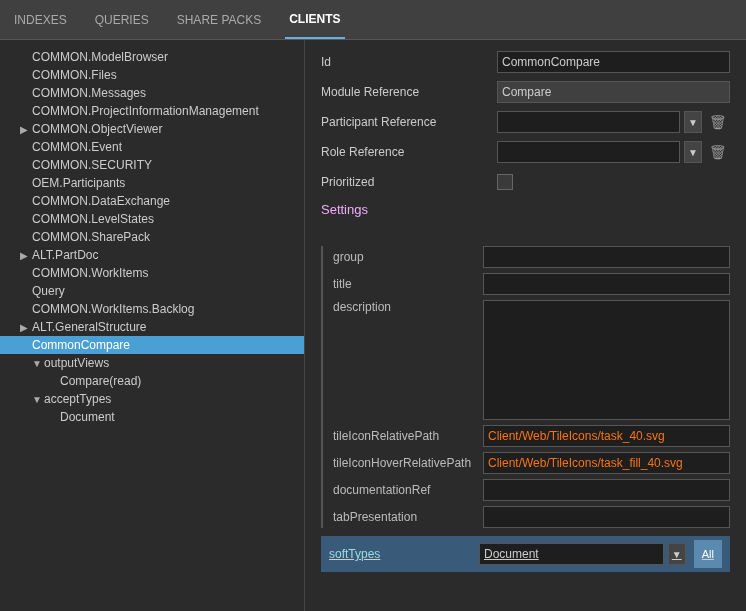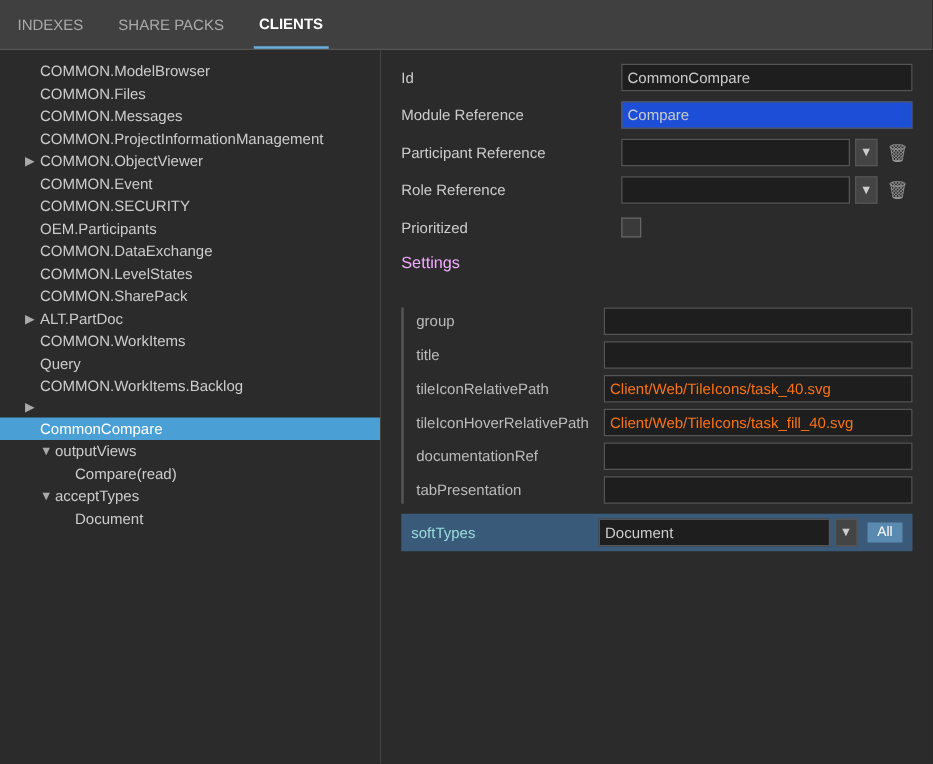--- a/index.html
+++ b/index.html
@@ -104,21 +104,21 @@
       background: #1e1e1e;
       border: 1px solid #555;
       color: #ccc;
       font-size: 12px;
       padding: 0 4px;
       outline: none;
     }
     .field-input-readonly {
       flex: 1;
       height: 22px;
-      background: #1d4ed8;
+      background: #404040;
       border: 1px solid #555;
       color: #ccc;
       font-size: 12px;
       padding: 0 4px;
       display: flex;
       align-items: center;
     }
     .field-select-wrap {
       flex: 1;
       display: flex;
@@ -217,20 +217,21 @@
     }
     .settings-field-row.top-align { align-items: flex-start; }
 
     
     .soft-types-row {
       display: flex;
       align-items: center;
       margin-top: 8px;
       background: #3a5a7a;
       padding: 4px 8px;
+      text-decoration: underline;
     }
     .soft-types-label {
       color: #9dd;
       font-size: 12px;
       width: 150px;
     }
     .soft-types-select-wrap {
       flex: 1;
       display: flex;
       align-items: center;
@@ -258,29 +259,30 @@
       color: #ccc;
       font-size: 10px;
     }
     .all-btn {
       background: #5a8ab0;
       color: #fff;
       border: none;
       padding: 2px 8px;
       font-size: 11px;
       cursor: pointer;
-      height: 16px;
+      height: 28px;
       margin-left: 4px;
     }
   </style>
 </head>
 <body>
 
 <div class="top-nav">
   <span class="nav-item">INDEXES</span>
+  <span class="nav-item">QUERIES</span>
   <span class="nav-item">SHARE PACKS</span>
   <span class="nav-item active">CLIENTS</span>
 </div>
 
 <div class="main-layout">
 
   <div class="left-panel">
 
     <div class="tree-item indent1">
       <span class="arrow"></span>
@@ -337,20 +339,21 @@
     <div class="tree-item indent1">
       <span class="arrow"></span>
       <span class="label">Query</span>
     </div>
     <div class="tree-item indent1">
       <span class="arrow"></span>
       <span class="label">COMMON.WorkItems.Backlog</span>
     </div>
     <div class="tree-item indent1">
       <span class="arrow">▶</span>
+      <span class="label">ALT.GeneralStructure</span>
     </div>
     <div class="tree-item indent1 selected">
       <span class="arrow"></span>
       <span class="label">CommonCompare</span>
     </div>
     <div class="tree-item indent2">
       <span class="arrow">▼</span>
       <span class="label">outputViews</span>
     </div>
     <div class="tree-item indent3">
@@ -414,20 +417,24 @@
       <div class="settings-field-row">
         <span class="settings-label">group</span>
         <input class="settings-input" type="text" value="" style="">
       </div>
 
       <div class="settings-field-row">
         <span class="settings-label">title</span>
         <input class="settings-input" type="text" value="" style="">
       </div>
 
+      <div class="settings-field-row top-align">
+        <span class="settings-label">description</span>
+        <textarea class="settings-textarea" style=""></textarea>
+      </div>
 
       <div class="settings-field-row">
         <span class="settings-label">tileIconRelativePath</span>
         <input class="settings-input" type="text" value="Client/Web/TileIcons/task_40.svg" style="">
       </div>
 
       <div class="settings-field-row">
         <span class="settings-label">tileIconHoverRelativePath</span>
         <input class="settings-input" type="text" value="Client/Web/TileIcons/task_fill_40.svg" style="">
       </div>

